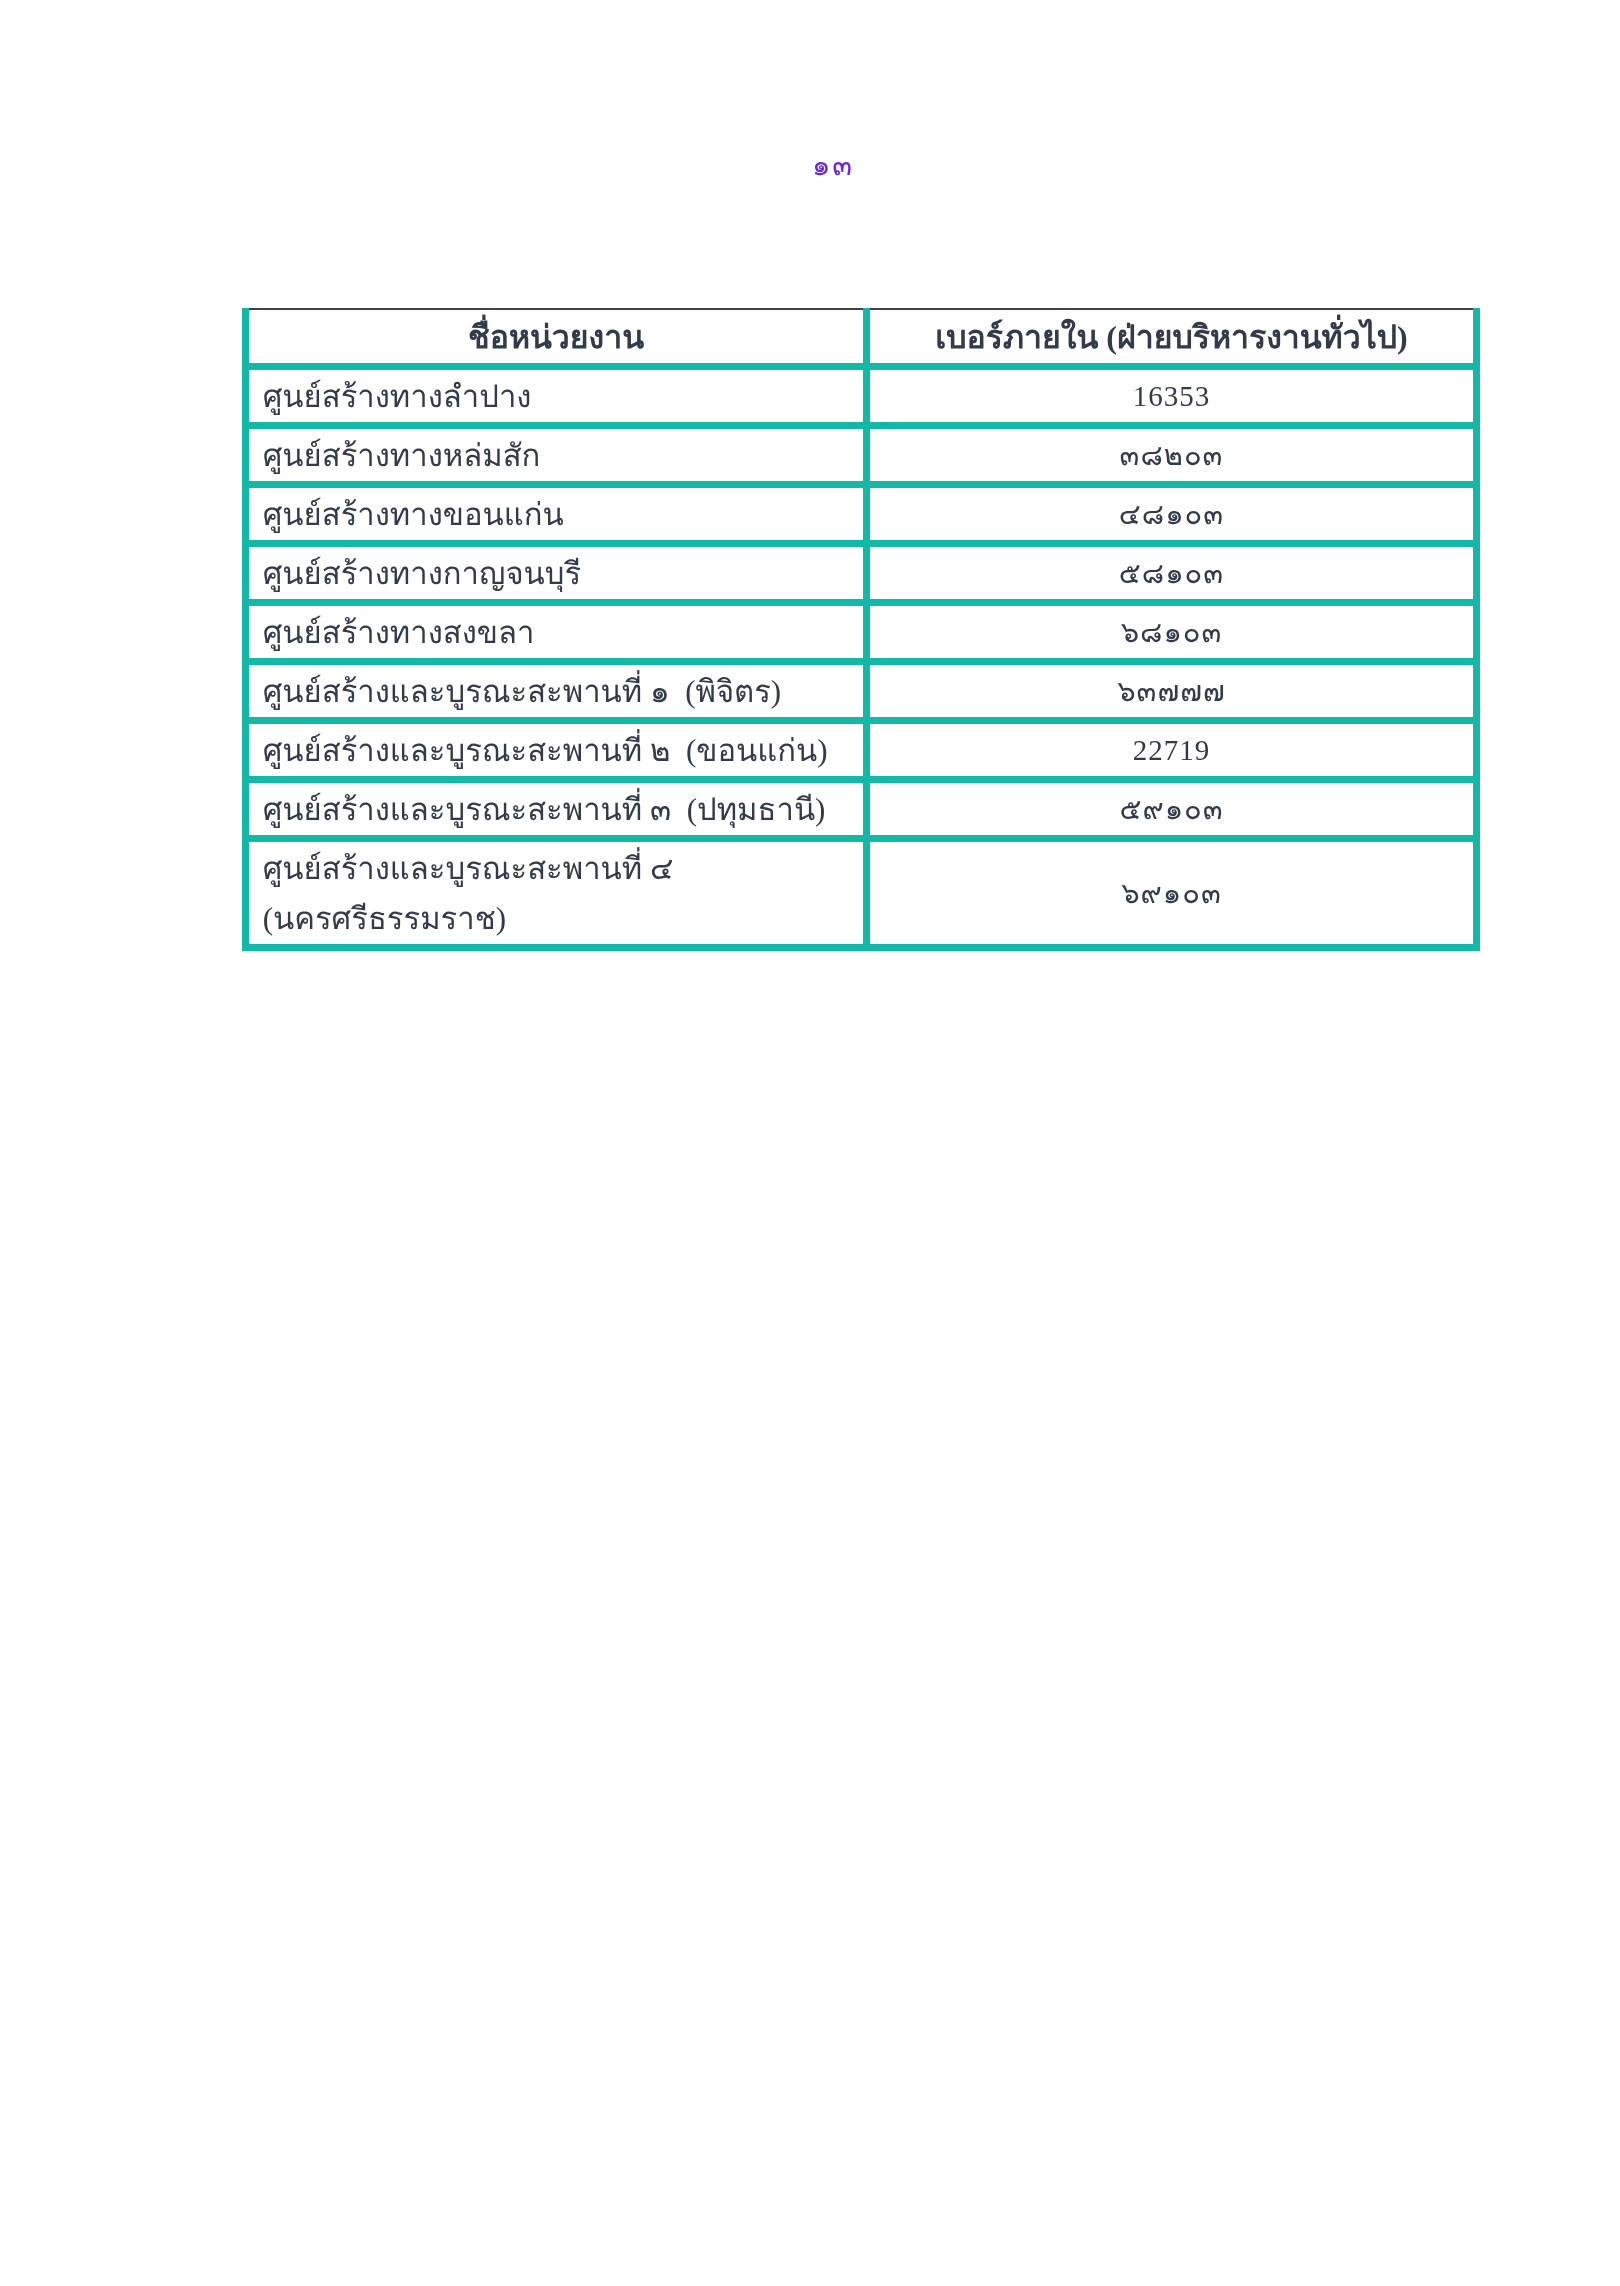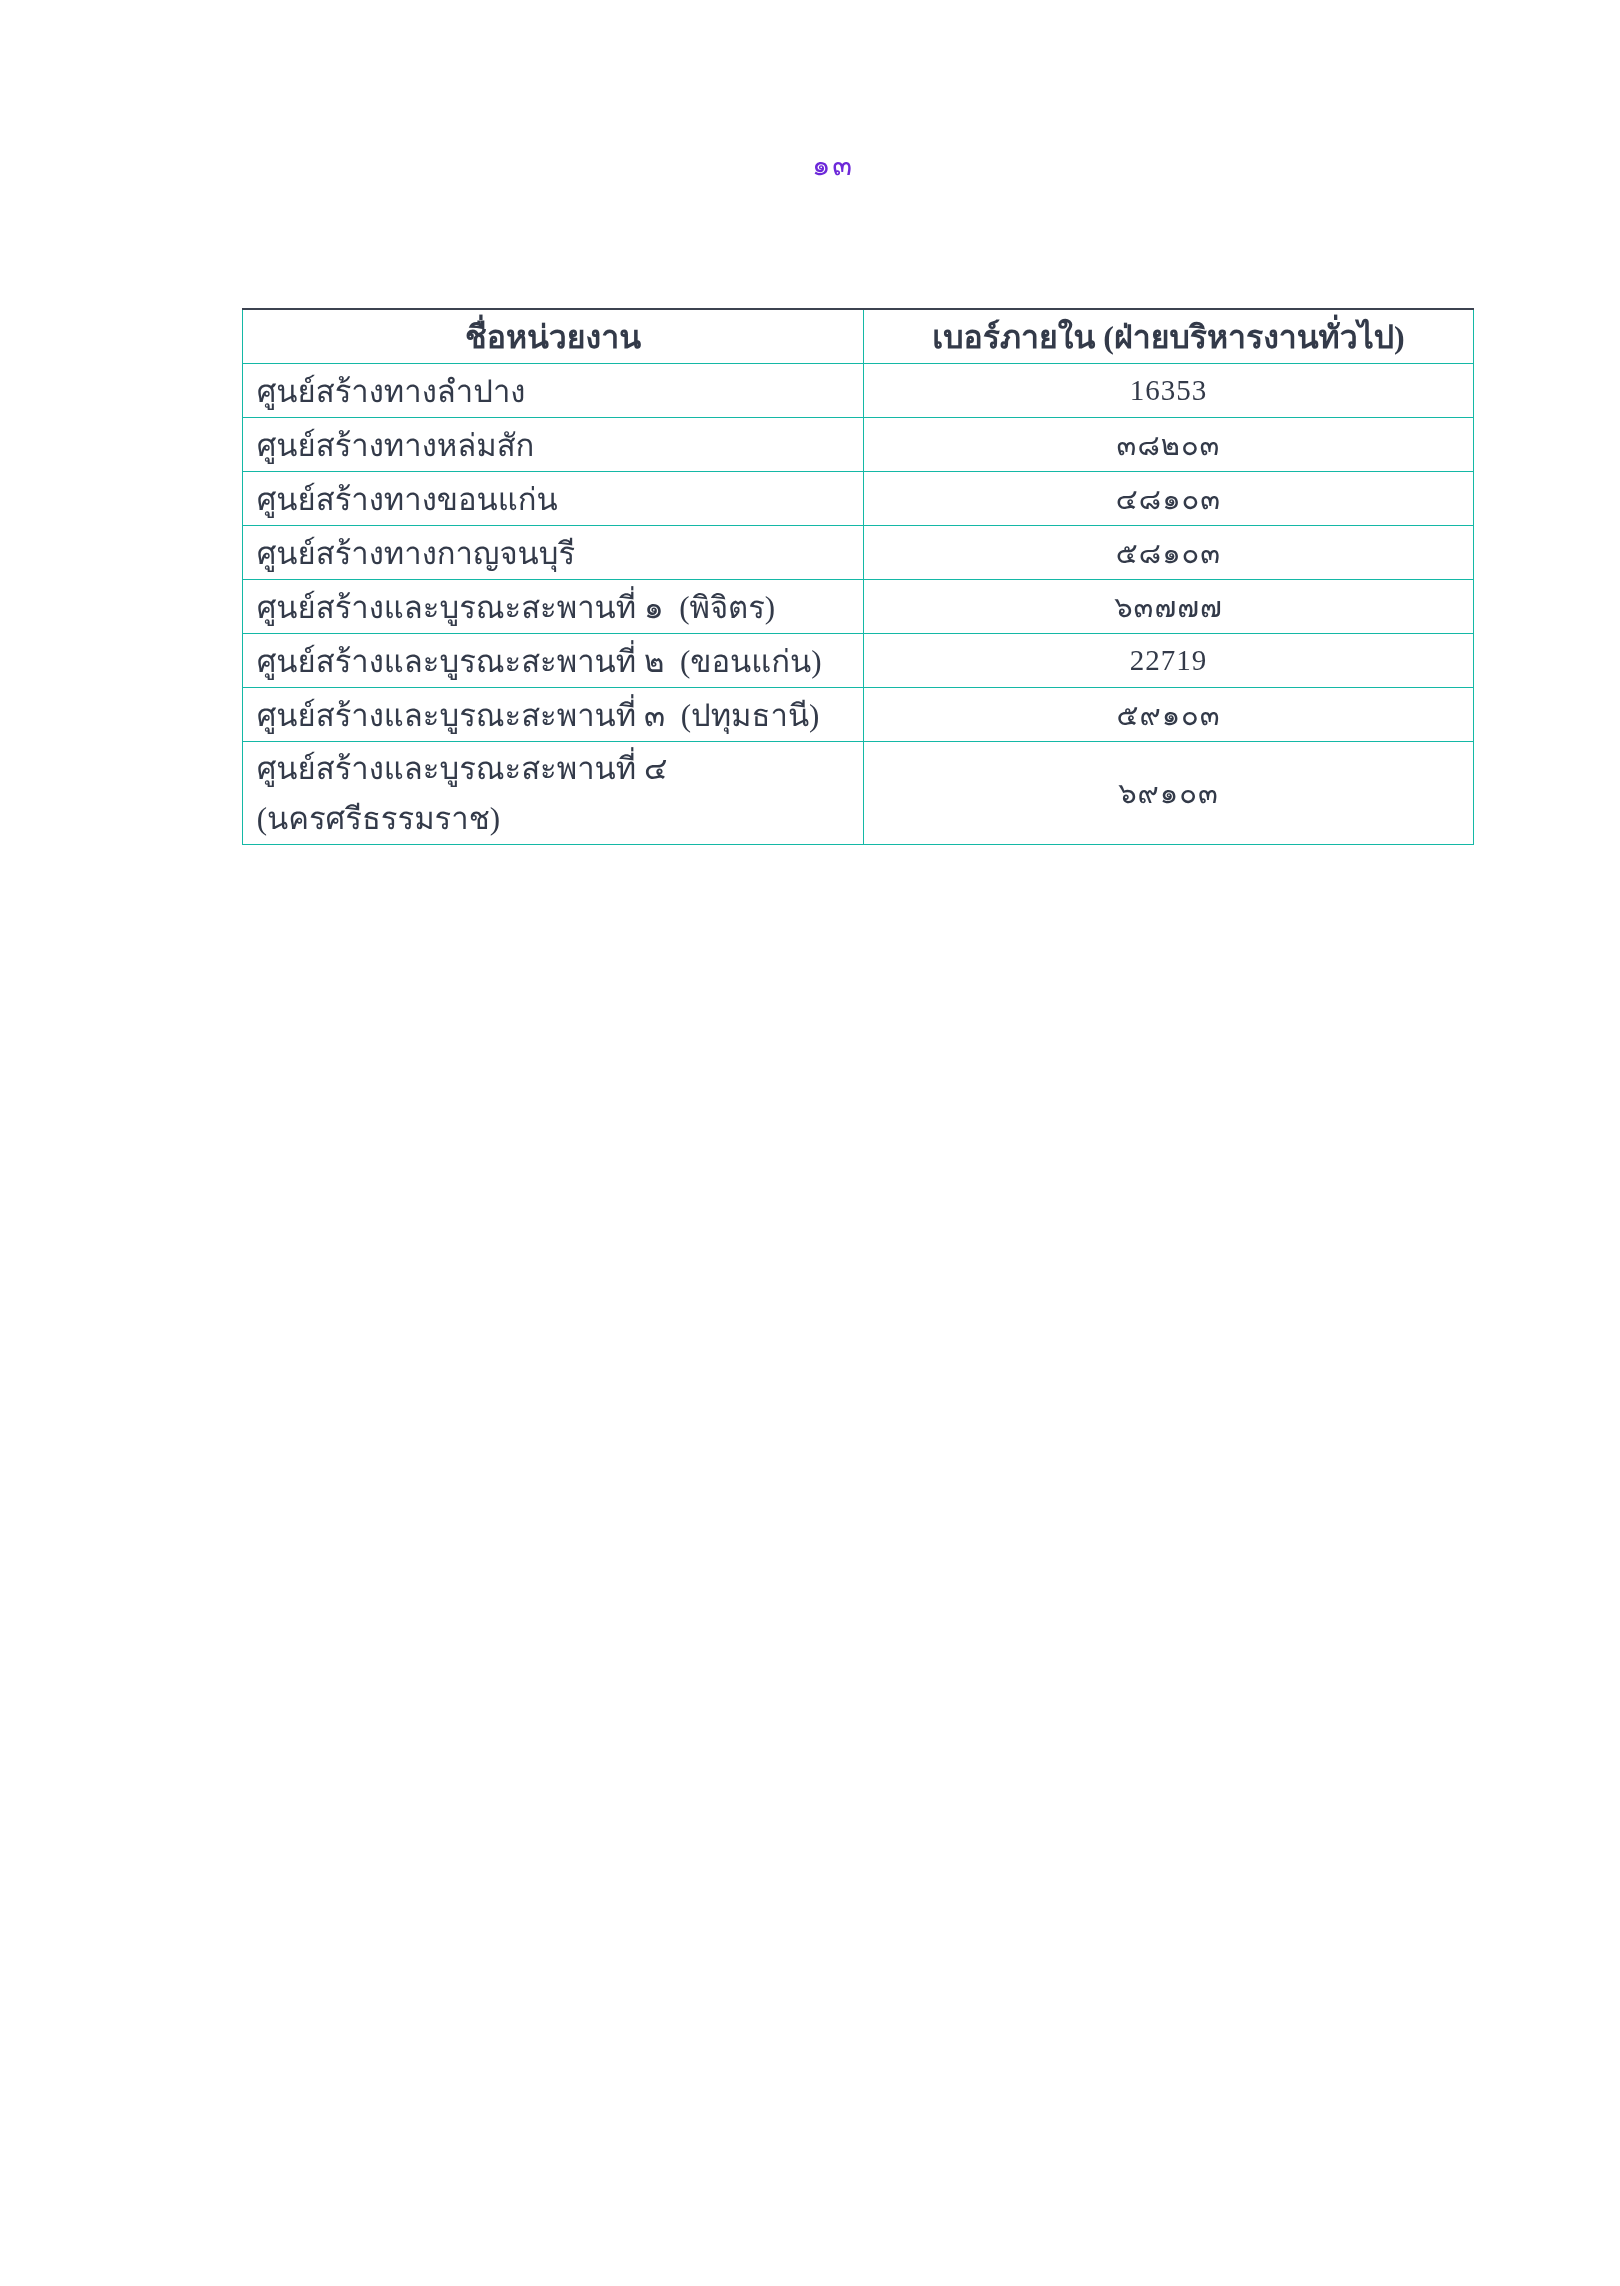--- a/index.html
+++ b/index.html
@@ -38,21 +38,21 @@
     top: 308px;
     width: 1231px;
     border-collapse: collapse;
     table-layout: fixed;
     background: #ffffff;
   }
   table.phone-table col.c-unit { width: 621px; }
   table.phone-table col.c-num  { width: 610px; }
   table.phone-table th,
   table.phone-table td {
-    border: 1px solid #14b8a6;
+    border: 7px solid #14b8a6;
     height: 54px;
     font-size: 31px;
     color: #333a49;
     vertical-align: middle;
     box-sizing: border-box;
     white-space: pre-wrap;
   }
   table.phone-table th {
     font-weight: bold;
     text-align: center;
@@ -100,20 +100,24 @@
       </tr>
       <tr>
         <td class="unit">ศูนย์สร้างทางขอนแก่น</td>
         <td class="num">๔๘๑๐๓</td>
       </tr>
       <tr>
         <td class="unit">ศูนย์สร้างทางกาญจนบุรี</td>
         <td class="num">๕๘๑๐๓</td>
       </tr>
       <tr>
+        <td class="unit">ศูนย์สร้างทางสงขลา</td>
+        <td class="num">๖๘๑๐๓</td>
+      </tr>
+      <tr>
         <td class="unit">ศูนย์สร้างและบูรณะสะพานที่ ๑  (พิจิตร)</td>
         <td class="num">๖๓๗๗๗</td>
       </tr>
       <tr>
         <td class="unit">ศูนย์สร้างและบูรณะสะพานที่ ๒  (ขอนแก่น)</td>
         <td class="num">22719</td>
       </tr>
       <tr>
         <td class="unit">ศูนย์สร้างและบูรณะสะพานที่ ๓  (ปทุมธานี)</td>
         <td class="num">๕๙๑๐๓</td>

